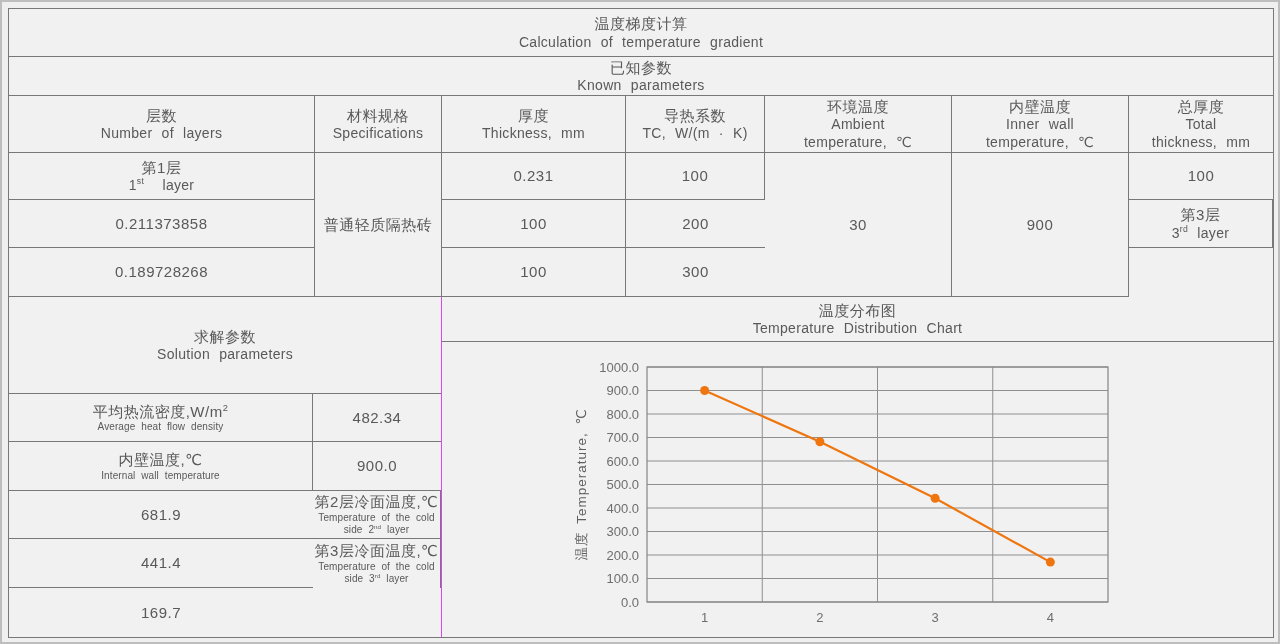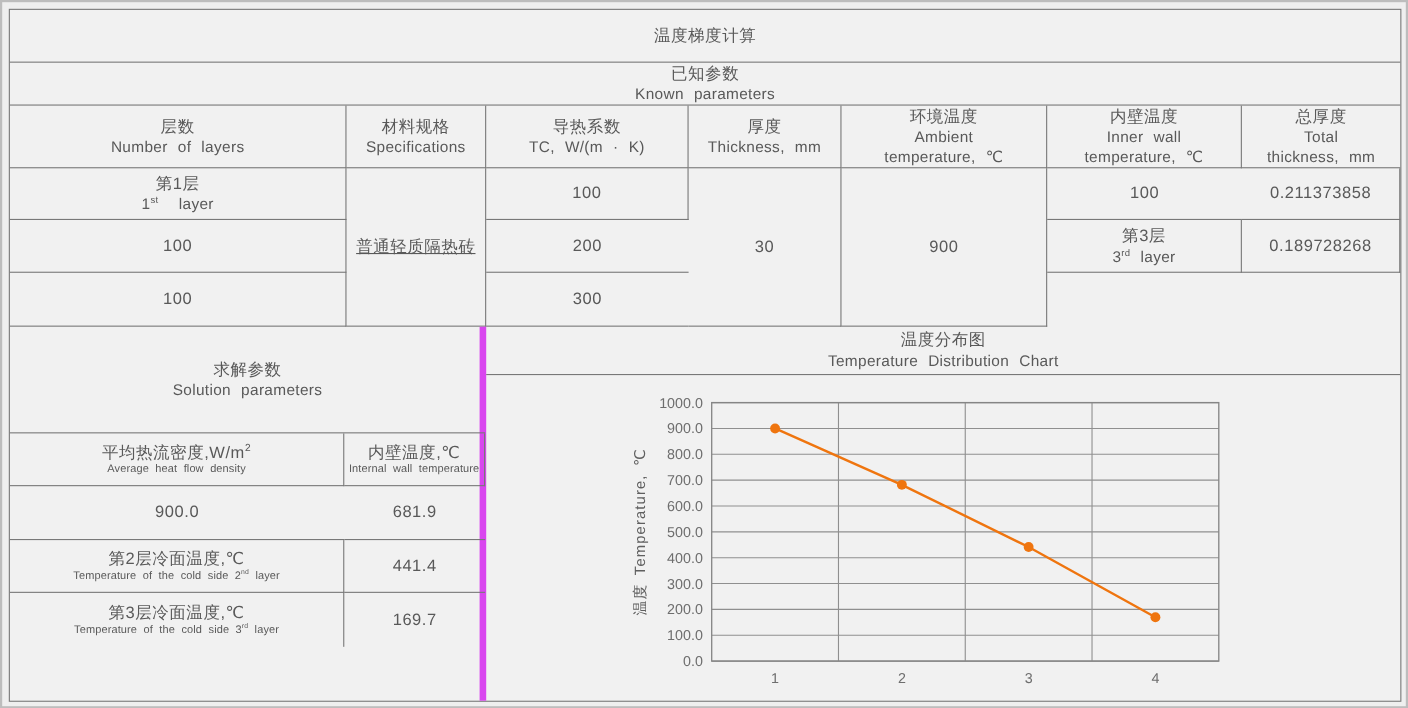--- a/index.html
+++ b/index.html
@@ -29,21 +29,21 @@
   
   .top-grid{
     display:grid;
     grid-template-columns:306px 127px 184px 139px 187px 177px 144px;
     grid-template-rows:48px 39px 57px 47px 48px 49px;
   }
   .span-all{grid-column:1 / -1;}
   
   .bottom{display:flex;height:340px;}
   .left-panel{
-    width:433px;box-sizing:border-box;border-right:6px solid #d946ef;
+    width:433px;box-sizing:border-box;border-right:1px solid #d946ef;
     display:grid;grid-template-columns:304px 128px;
     grid-template-rows:97px 48px 49px 48px 49px 49px;
   }
   .left-panel .sol-label .en{font-size:10px;word-spacing:3px;letter-spacing:0.1px;}
   .right-panel{width:831px;display:flex;flex-direction:column;}
   .chart-title{height:48px;box-sizing:border-box;}
   .chart-cell{flex:1;position:relative;}
   
   .grid-line{stroke:#8f8f8f;stroke-width:1;}
   .plot-border{fill:none;stroke:#858585;stroke-width:1.2;}
@@ -52,42 +52,43 @@
 </style>
 </head>
 <body>
 
 <div class="sheet">
 
   <div class="top-grid">
 
     <div class="c span-all bB">
       <div class="zh">温度梯度计算</div>
+      <div class="en">Calculation of temperature gradient</div>
     </div>
 
     <div class="c span-all bB">
       <div class="zh">已知参数</div>
       <div class="en">Known parameters</div>
     </div>
 
     <div class="c bR bB">
       <div class="zh">层数</div>
       <div class="en pre">Number of layers</div>
     </div>
     <div class="c bR bB">
       <div class="zh">材料规格</div>
       <div class="en pre">Specifications</div>
     </div>
     <div class="c bR bB">
+      <div class="zh">厚度</div>
+      <div class="en pre">Thickness, mm</div>
+    </div>
+    <div class="c bR bB">
       <div class="zh">导热系数</div>
       <div class="en pre">TC, W/(m · K)</div>
-    </div>
-    <div class="c bR bB">
-      <div class="zh">厚度</div>
-      <div class="en pre">Thickness, mm</div>
     </div>
     <div class="c bR bB">
       <div class="zh">环境温度</div>
       <div class="en pre">Ambient
 temperature, ℃</div>
     </div>
     <div class="c bR bB">
       <div class="zh">内壁温度</div>
       <div class="en pre">Inner wall
 temperature, ℃</div>
@@ -95,23 +96,24 @@
     <div class="c bB">
       <div class="zh">总厚度</div>
       <div class="en pre">Total
 thickness, mm</div>
     </div>
 
     <div class="c bR bB">
       <div class="zh">第1层</div>
       <div class="en">1<sup>st</sup>&nbsp; layer</div>
     </div>
-    <div class="c bR bB" style="grid-row:span 3;text-decoration:underline;">
+    <div class="c bR bB" style="grid-row:span 3;">
       <div class="zh">普通轻质隔热砖</div>
     </div>
+    <div class="c num bR bB">0.231</div>
     <div class="c num bR bB">100</div>
     <div class="c num bR bB" style="grid-row:span 3;">30</div>
     <div class="c num bR bB" style="grid-row:span 3;">900</div>
     <div class="c num bB">100</div>
 
     <div class="c num bR bB">0.211373858</div>
     <div class="c num bR bB">100</div>
     <div class="c num bB">200</div>
 
     <div class="c bR bB">
@@ -128,20 +130,21 @@
     <div class="left-panel">
       <div class="c bB" style="grid-column:1 / -1;">
         <div class="zh">求解参数</div>
         <div class="en">Solution parameters</div>
       </div>
 
       <div class="c sol-label bR bB">
         <div class="zh">平均热流密度,W/m<sup>2</sup></div>
         <div class="en">Average heat flow density</div>
       </div>
+      <div class="c num bB">482.34</div>
 
       <div class="c sol-label bR bB">
         <div class="zh">内壁温度,℃</div>
         <div class="en">Internal wall temperature</div>
       </div>
       <div class="c num bB">900.0</div>
 
       <div class="c num bB">681.9</div>
 
       <div class="c sol-label bR bB">

